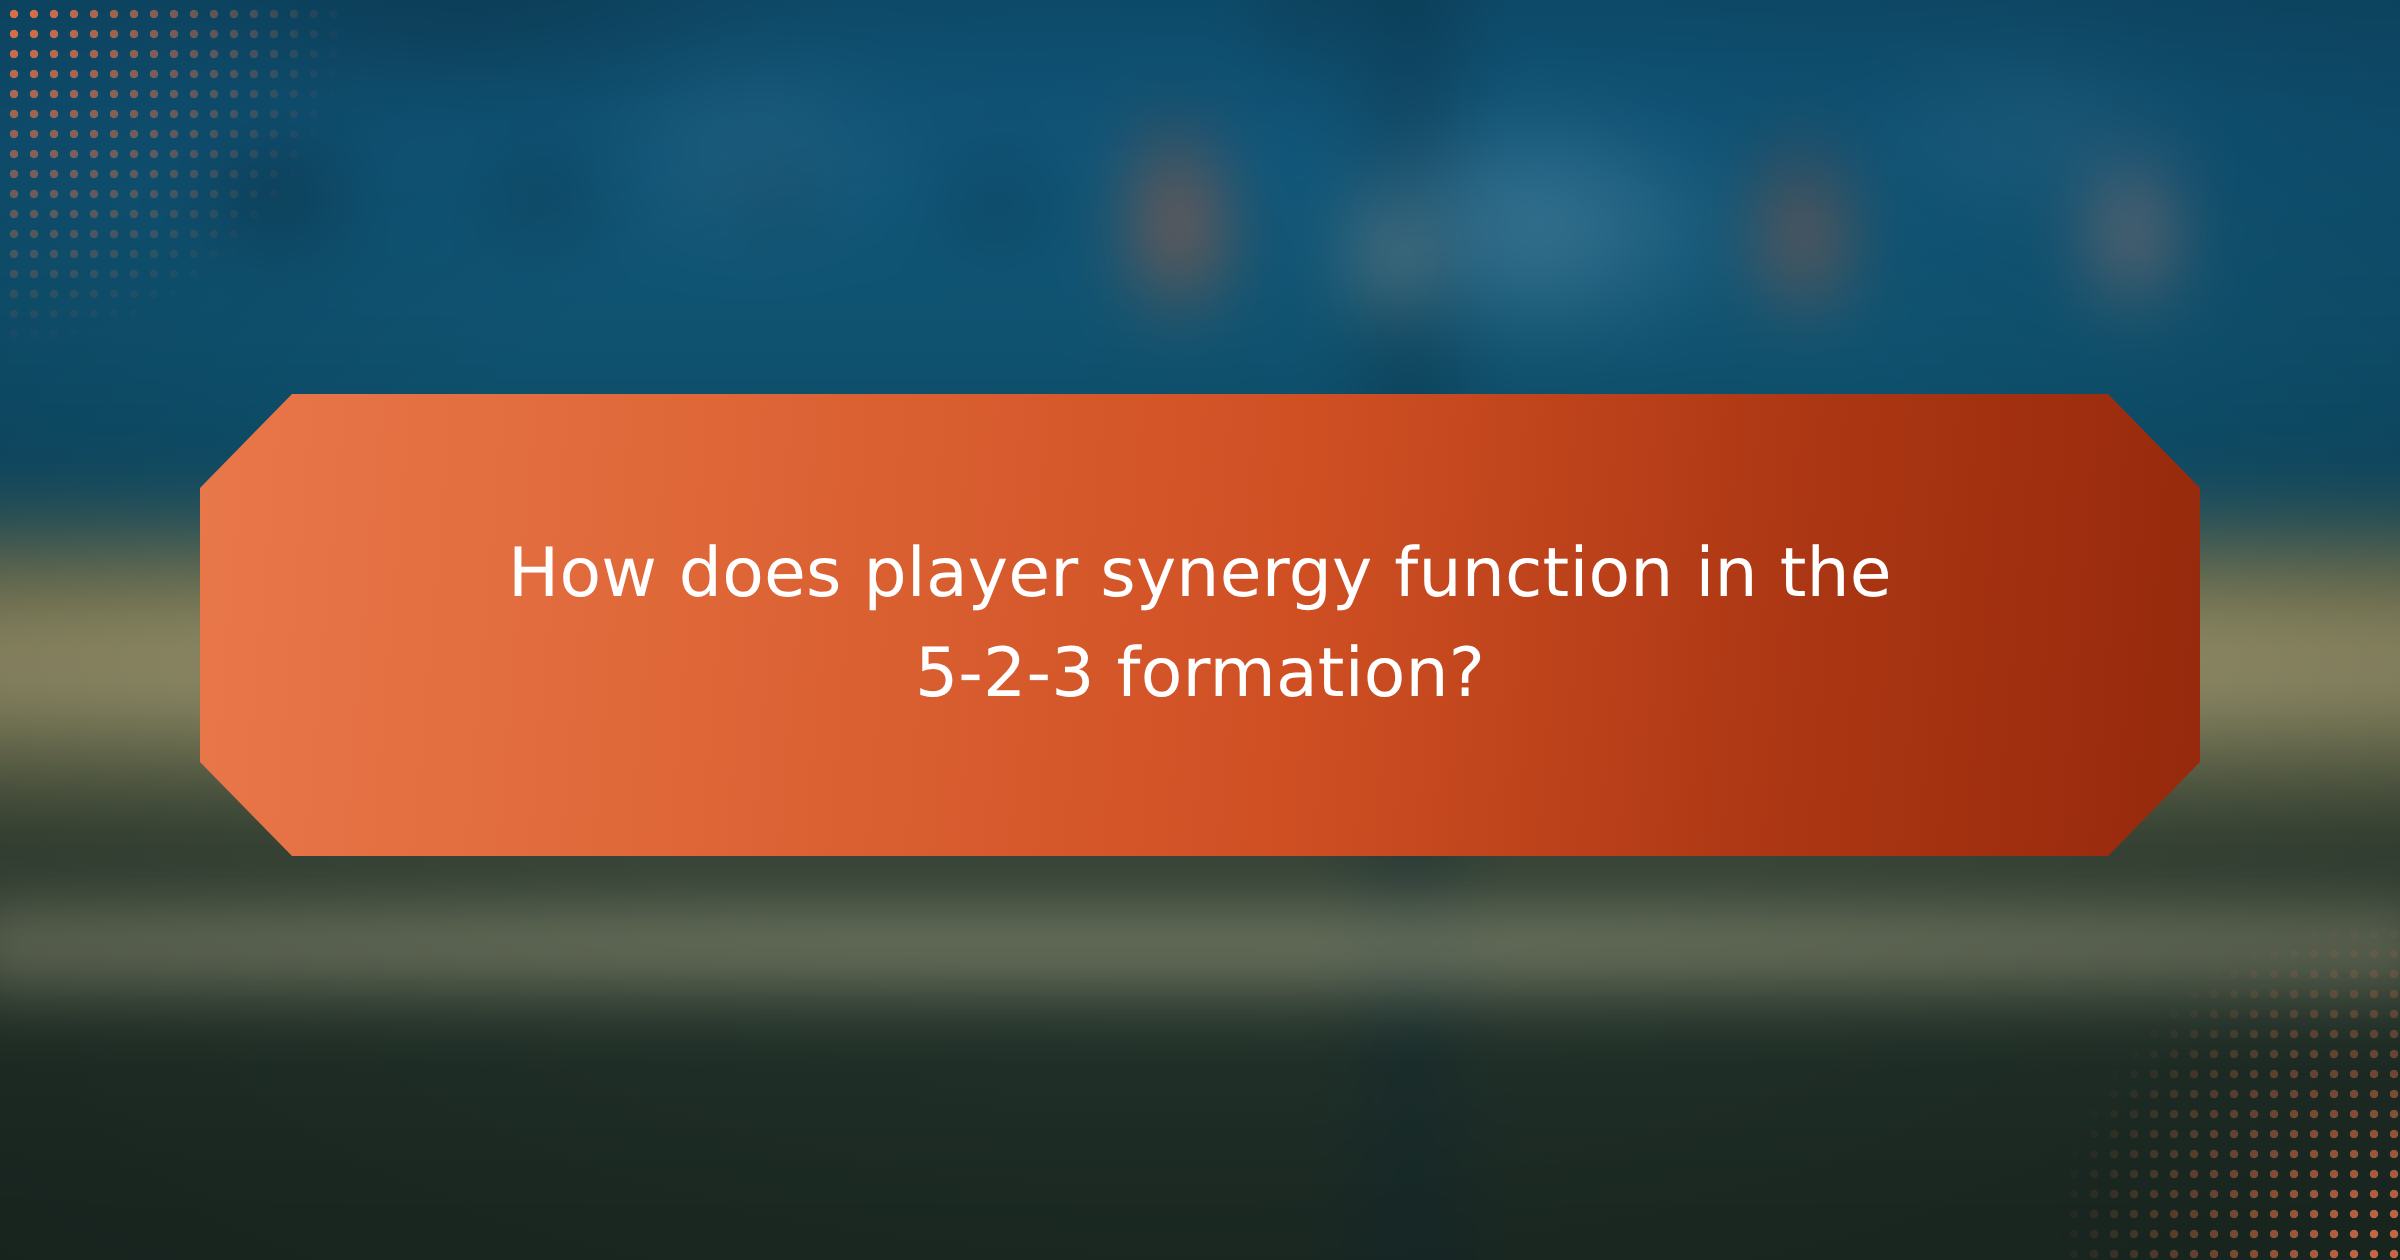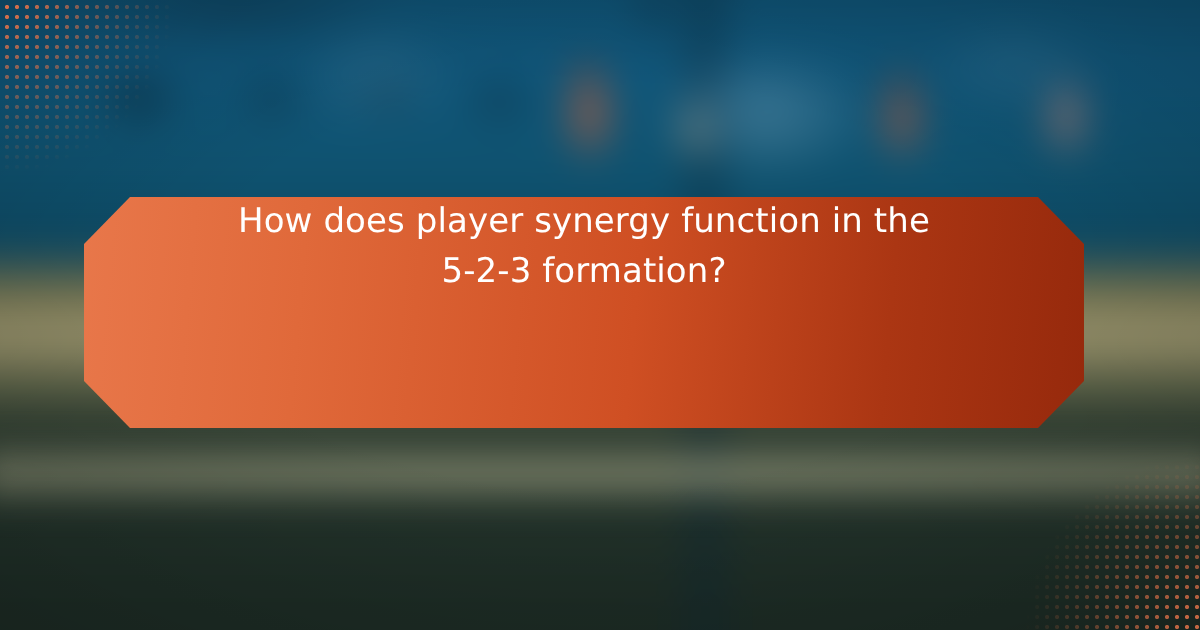--- a/index.html
+++ b/index.html
@@ -94,36 +94,36 @@
     right: 0; bottom: 0;
     width: 200px; height: 200px;
     -webkit-mask-image: radial-gradient(ellipse 190px 190px at 100% 100%, rgba(0,0,0,1) 10%, rgba(0,0,0,0.5) 48%, rgba(0,0,0,0) 92%);
             mask-image: radial-gradient(ellipse 190px 190px at 100% 100%, rgba(0,0,0,1) 10%, rgba(0,0,0,0.5) 48%, rgba(0,0,0,0) 92%);
     opacity: 0.85;
   }
 
   
   .banner {
     position: absolute;
-    left: 84px;
+    left: 100px;
     top: 197px;
     width: 1000px;
     height: 231px;
     background: linear-gradient(95deg, #e8774a 0%, #e0693a 22%, #cf4f23 55%, #ab3613 80%, #96290c 100%);
     clip-path: polygon(
       46px 0,
       954px 0,
       1000px 47px,
       1000px 184px,
       954px 231px,
       46px 231px,
       0 184px,
       0 47px);
     display: flex;
-    align-items: flex-start;
+    align-items: center;
     justify-content: center;
     box-shadow: 0 10px 26px rgba(0,0,0,0.18);
   }
 
   .banner-title {
     color: #ffffff;
     font-family: "DejaVu Sans", sans-serif;
     font-size: 34px;
     font-weight: 400;
     line-height: 1.47;

